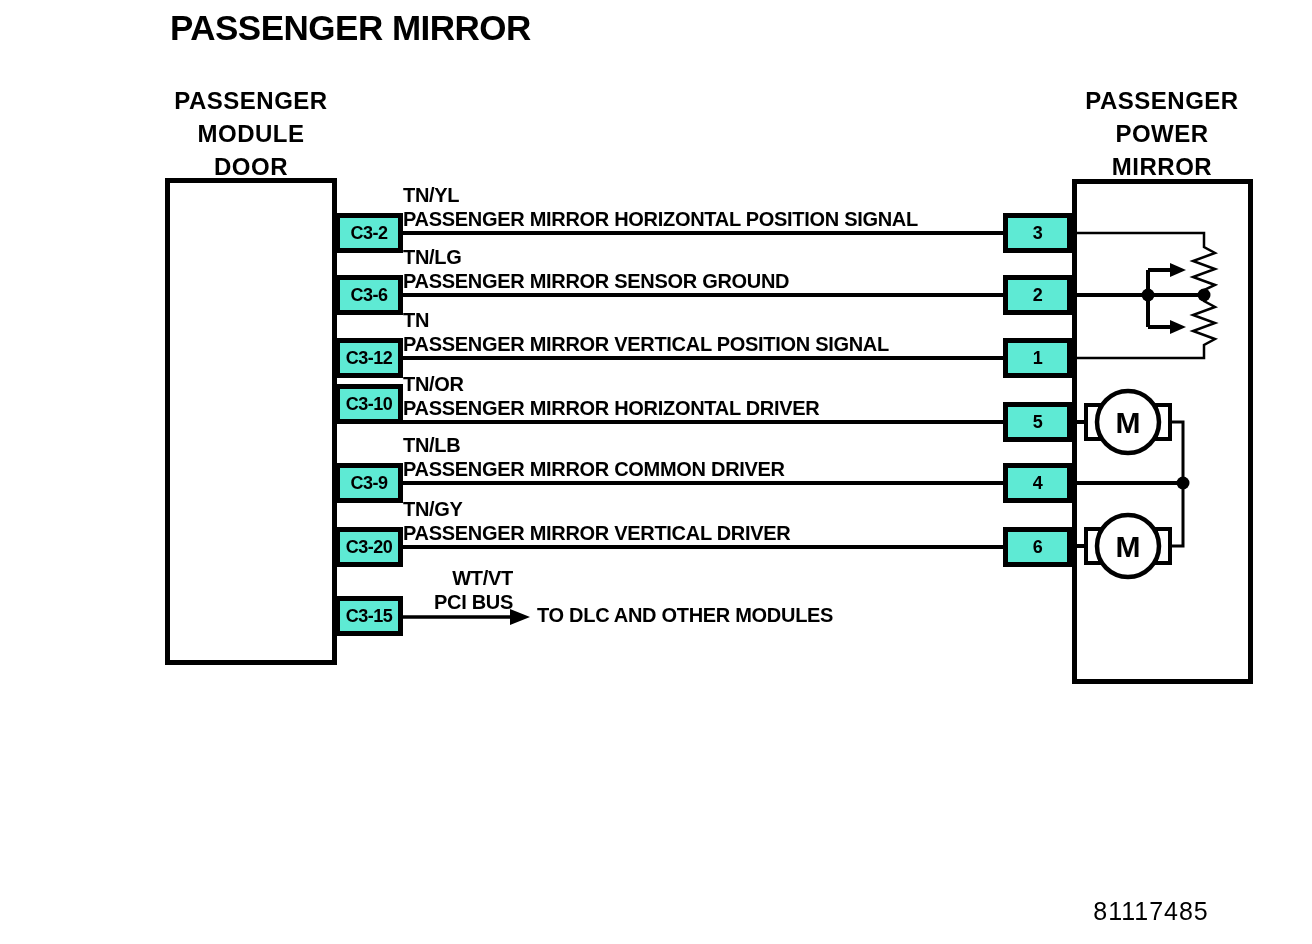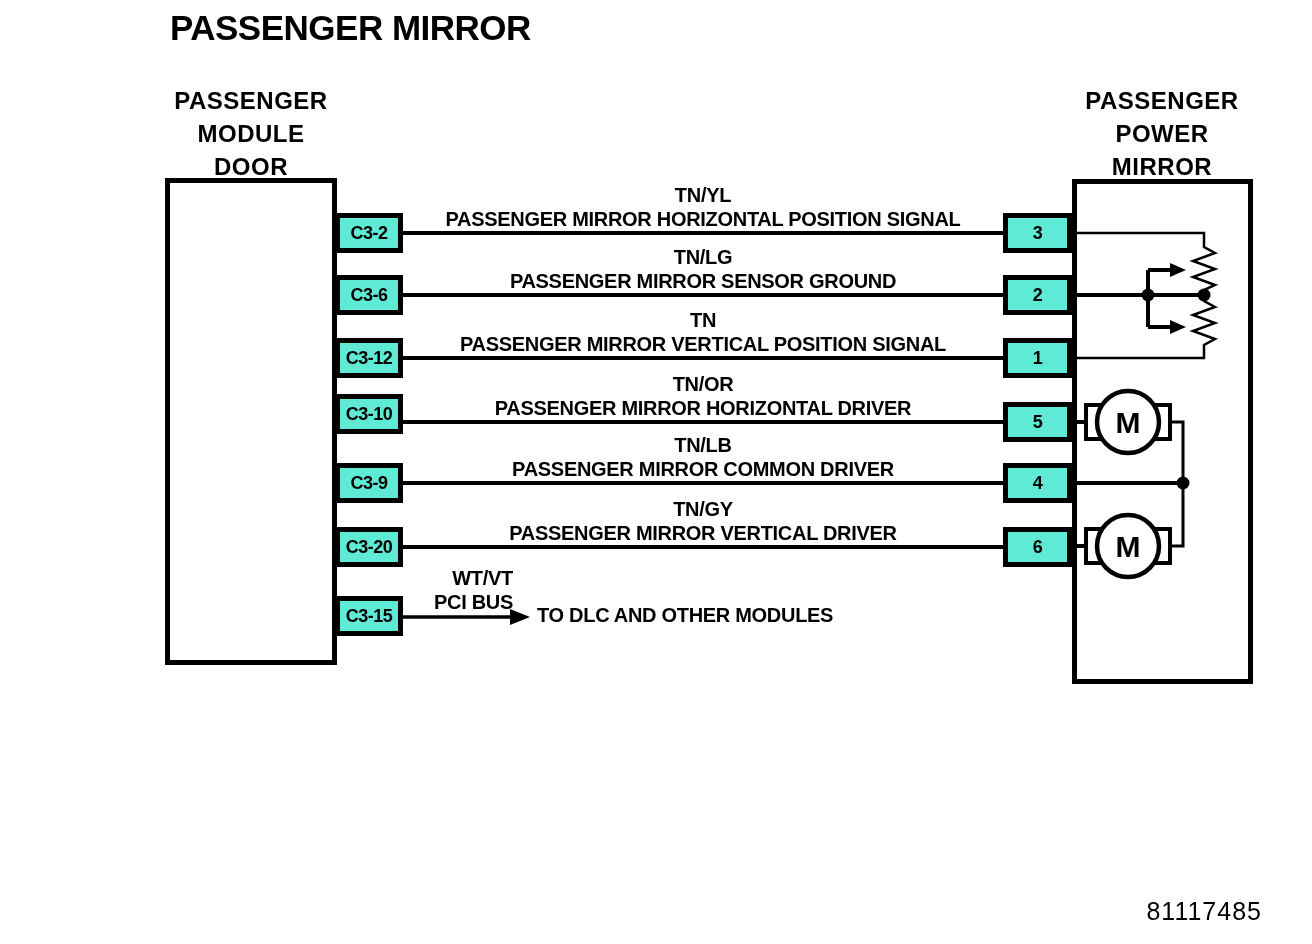--- a/index.html
+++ b/index.html
@@ -23,33 +23,33 @@
   .module-box.right{left:1072px;top:179px;width:181px;height:505px;}
   .pinbox{
     border:5px solid #000;background:#5eead4;box-sizing:border-box;height:40px;
     display:flex;align-items:center;justify-content:center;
     font-size:18px;font-weight:bold;letter-spacing:-0.5px;
   }
   .pinbox.pleft{left:335px;width:68px;}
   .pinbox.pright{left:1003px;width:69px;}
   .wire{left:403px;width:600px;height:4px;background:#000;}
   .wire-label{
-    left:403px;width:600px;text-align:center;font-size:20px;font-weight:bold;
+    left:403px;width:600px;text-align:left;font-size:20px;font-weight:bold;
     line-height:24px;white-space:nowrap;letter-spacing:-0.3px;
   }
   .pci-label{
     left:403px;width:110px;text-align:right;font-size:20px;font-weight:bold;
     line-height:24px;white-space:nowrap;letter-spacing:-0.3px;
   }
   .arrow-text{
     left:537px;top:604px;font-size:20px;font-weight:bold;white-space:nowrap;
     letter-spacing:-0.3px;
   }
   .part-number{
-    left:1040px;top:897px;width:222px;text-align:right;font-size:25px;
+    left:1040px;top:897px;width:222px;text-align:center;font-size:25px;
     letter-spacing:1px;
   }
   svg{display:block;overflow:visible;}
 </style>
 </head>
 <body>
 
 <div class="abs title">PASSENGER MIRROR</div>
 
 <div class="abs module-label left">
@@ -100,21 +100,21 @@
   </div>
 <div class="abs pinbox pright" style="top:338px">
     <span>1</span>
   </div>
 
 <div class="abs wire" style="top:420px"></div>
 <div class="abs wire-label" style="top:372px">
   <div>TN/OR</div>
   <div>PASSENGER MIRROR HORIZONTAL DRIVER</div>
 </div>
-<div class="abs pinbox pleft" style="top:394px">
+<div class="abs pinbox pleft" style="top:384px">
     <span>C3-10</span>
   </div>
 <div class="abs pinbox pright" style="top:402px">
     <span>5</span>
   </div>
 
 <div class="abs wire" style="top:481px"></div>
 <div class="abs wire-label" style="top:433px">
   <div>TN/LB</div>
   <div>PASSENGER MIRROR COMMON DRIVER</div>

